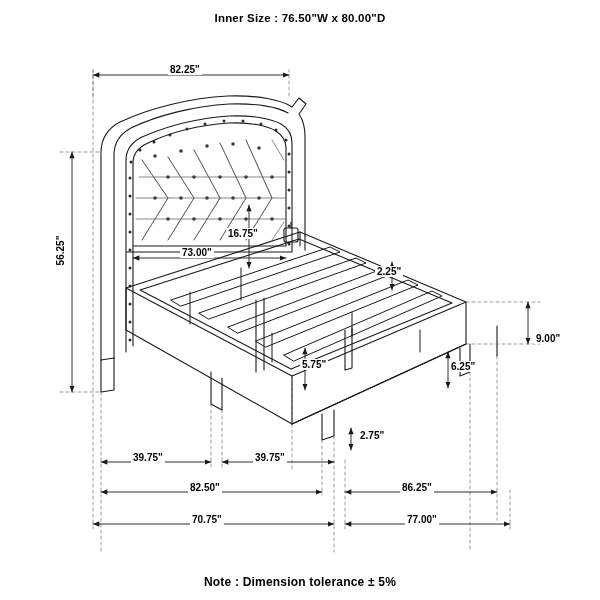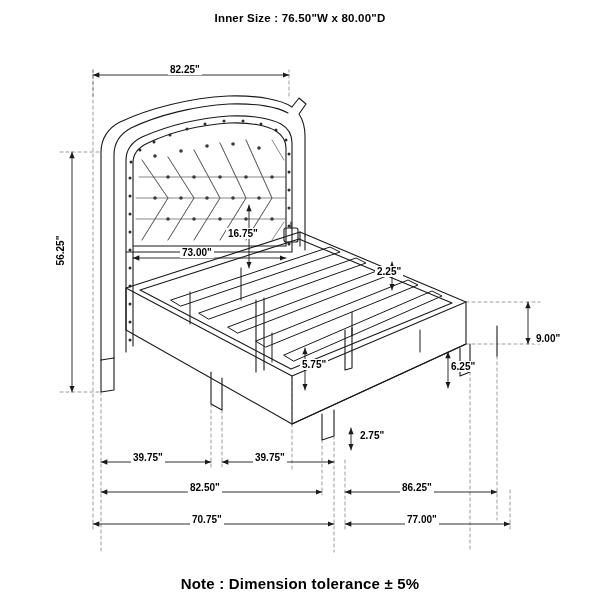--- a/index.html
+++ b/index.html
@@ -30,21 +30,21 @@
     font-size: 11.5px;
     font-weight: bold;
     letter-spacing: 0.2px;
   }
   .note {
     position: absolute;
     top: 575px;
     left: 0;
     width: 600px;
     text-align: center;
-    font-size: 15px;
+    font-size: 12px;
     font-weight: bold;
     letter-spacing: 0.2px;
   }
   svg.diagram {
     position: absolute;
     top: 0;
     left: 0;
     width: 600px;
     height: 600px;
   }

